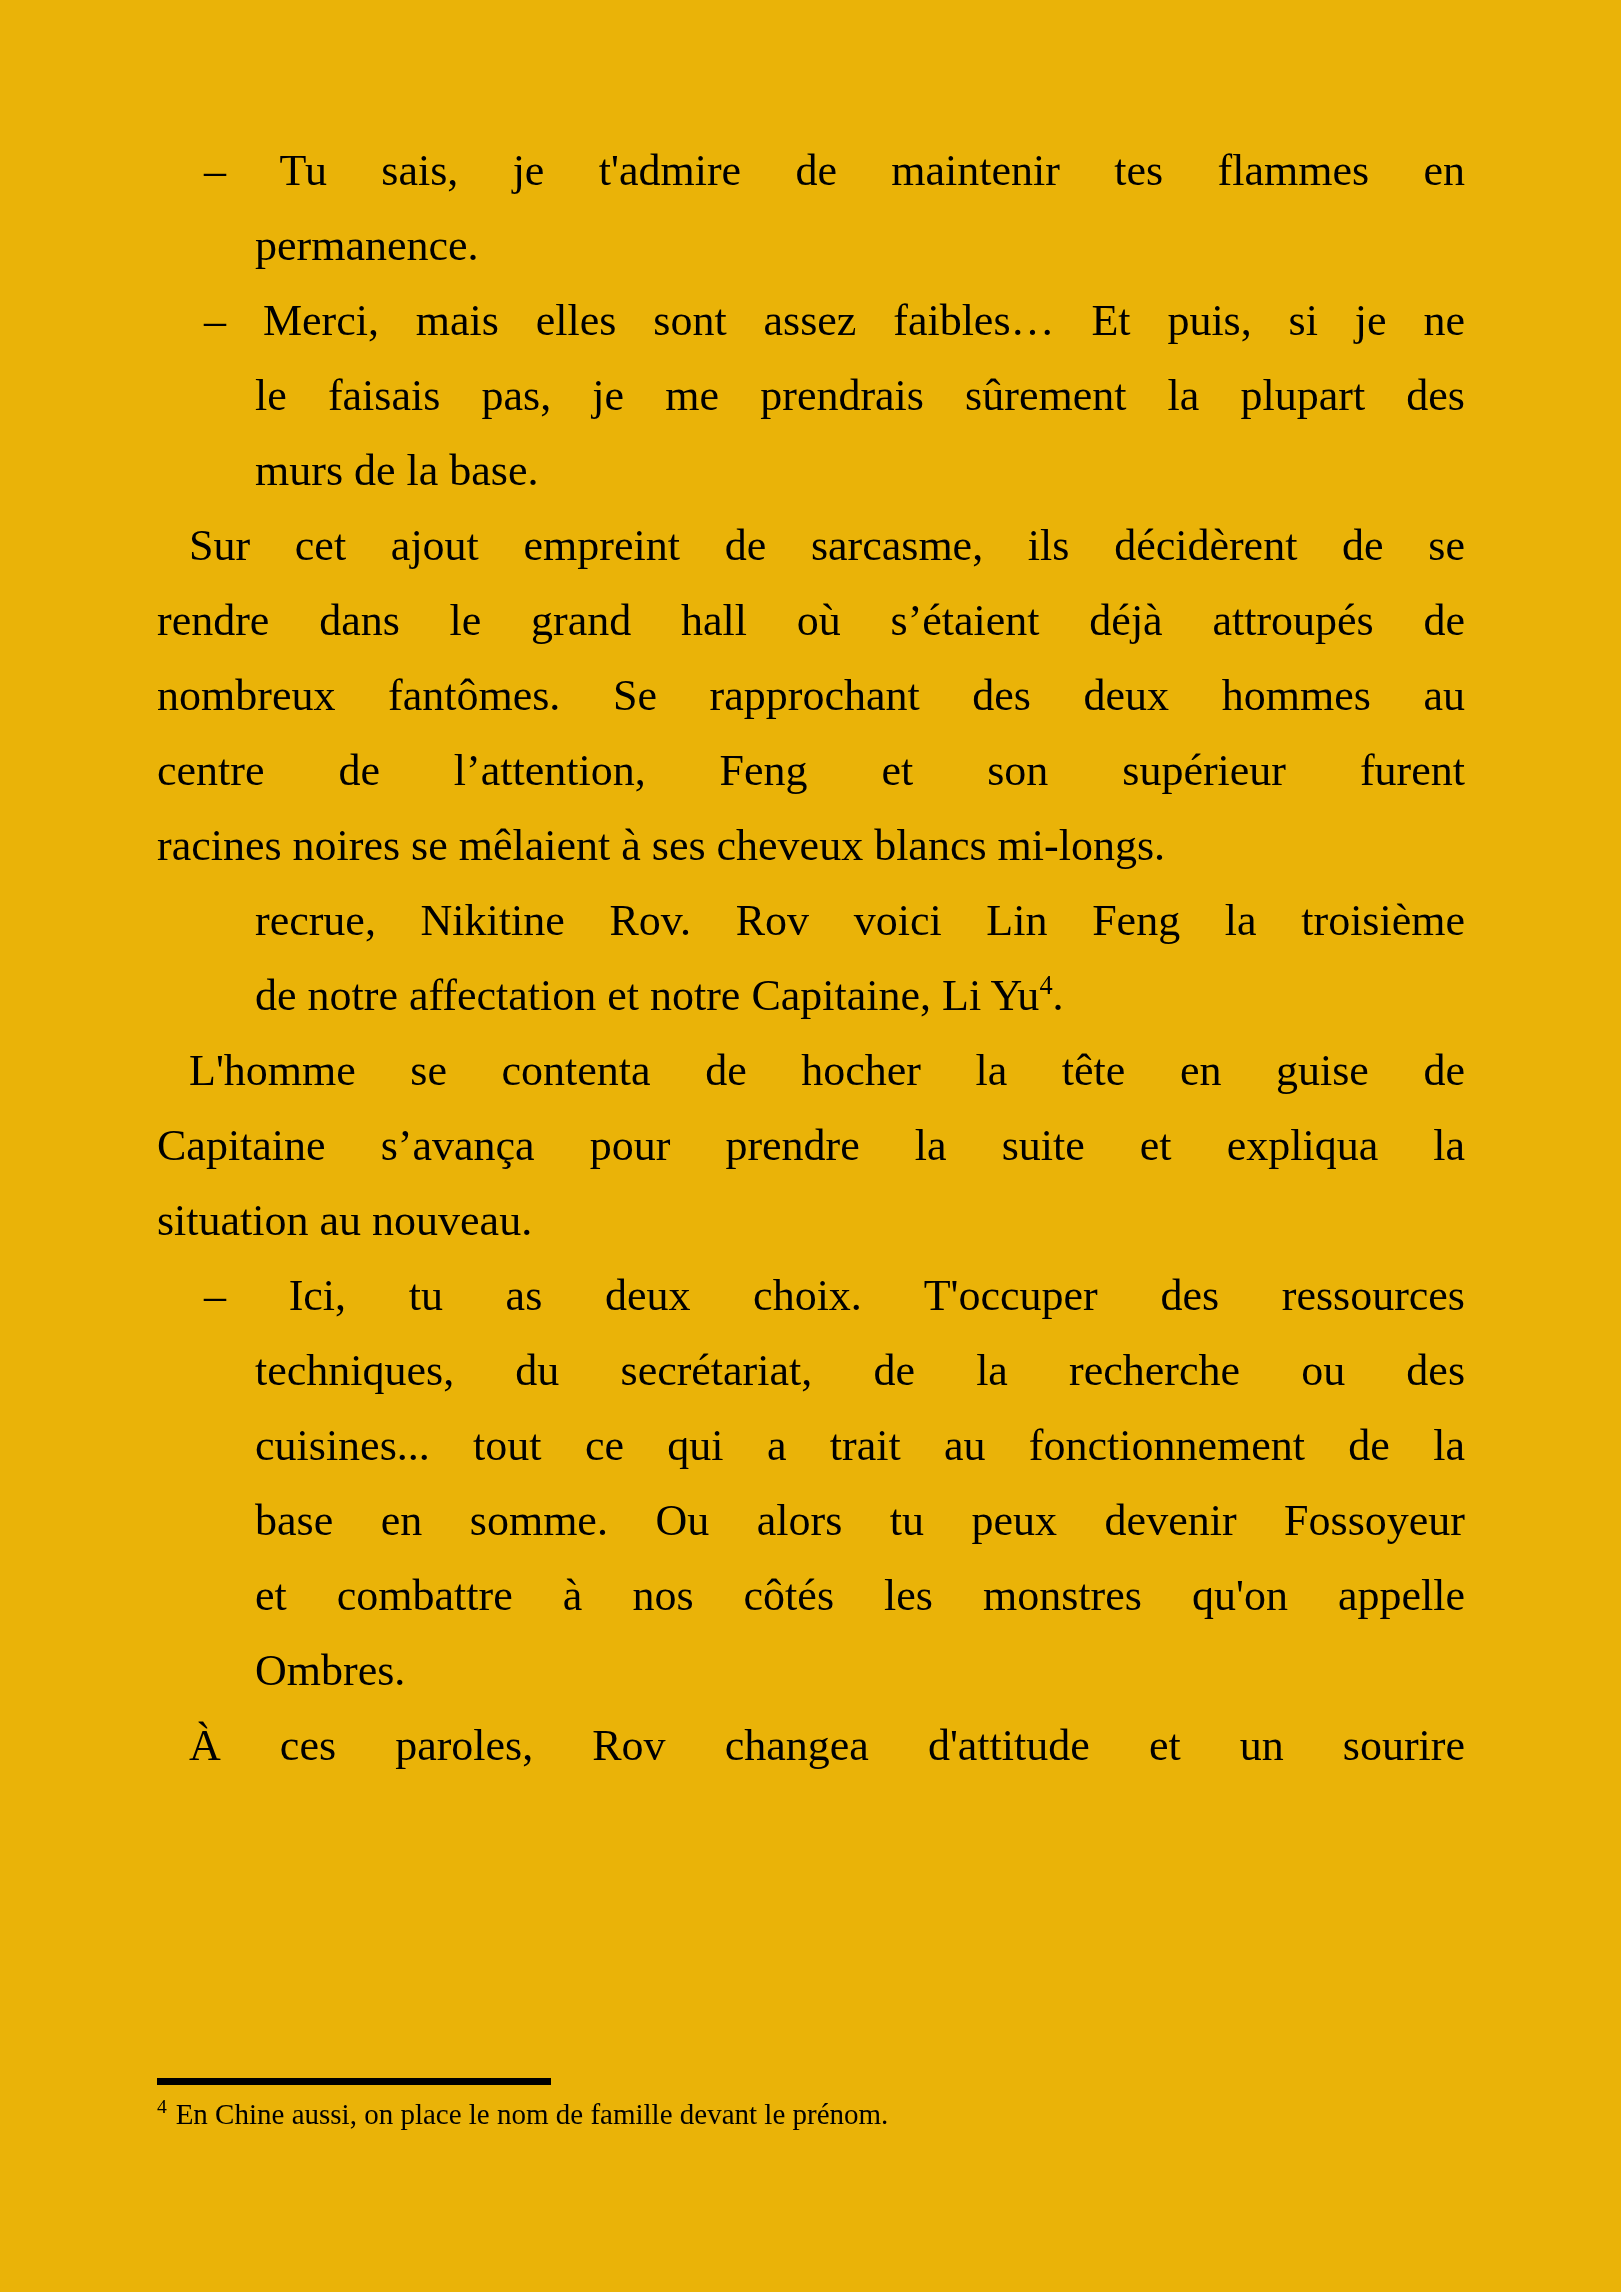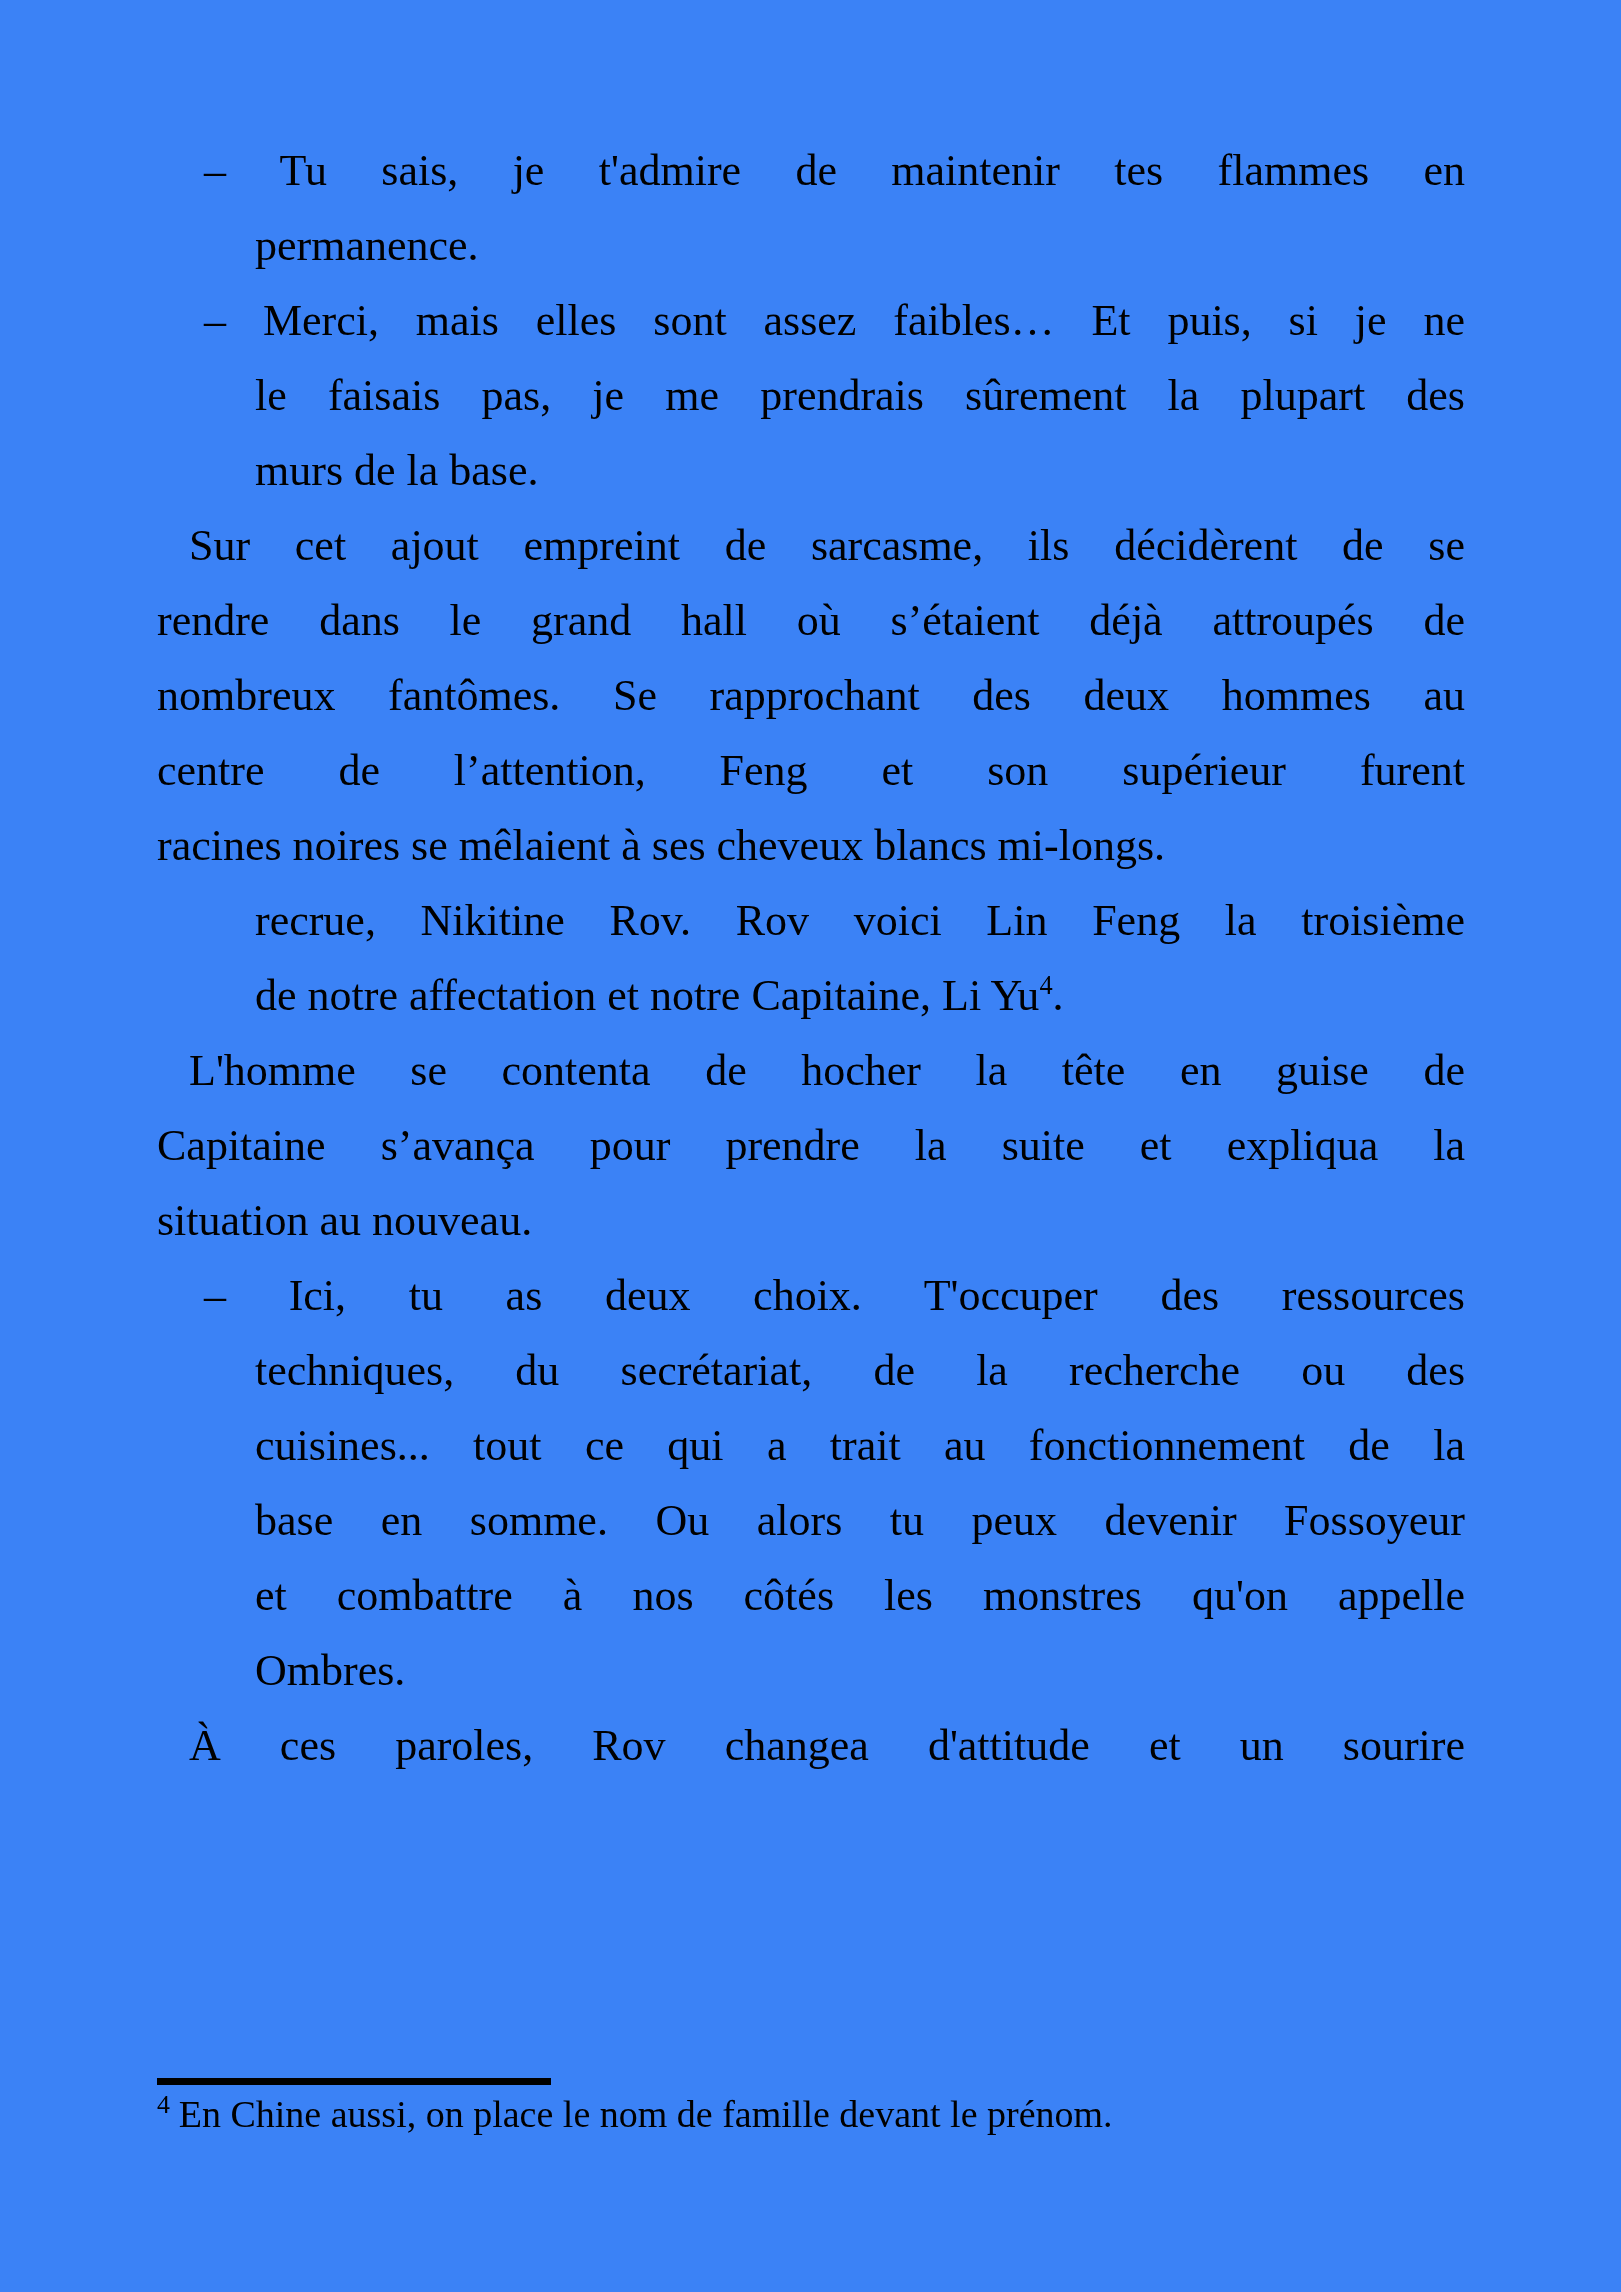--- a/index.html
+++ b/index.html
@@ -4,21 +4,21 @@
 <style>
   html, body {
     margin: 0;
     padding: 0;
     background: #e8e8e8;
   }
   .page {
     position: relative;
     width: 1621px;
     height: 2293px;
-    background: #3b82f6;
+    background: #eab308;
     color: #000000;
     font-family: "Liberation Serif", "DejaVu Serif", serif;
     overflow: hidden;
   }
   .page-text {
     position: absolute;
     left: 157px;
     top: 133px;
     width: 1308px;
     font-size: 44px;
@@ -49,21 +49,21 @@
     top: 2078px;
     width: 394px;
     height: 6.9px;
     background: #000000;
   }
   .footnote-text {
     position: absolute;
     left: 157px;
     top: 2096px;
     width: 1308px;
-    font-size: 38px;
+    font-size: 29px;
     line-height: 37px;
   }
   .footnote-text sup {
     font-size: 68%;
     line-height: 0;
     vertical-align: super;
     margin-right: 8.8px;
   }
 </style>
 </head>

